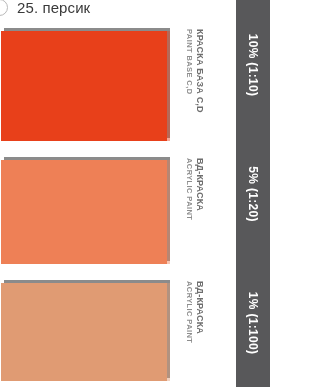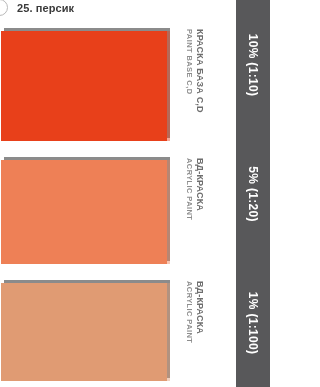--- a/index.html
+++ b/index.html
@@ -41,22 +41,22 @@
     height: 17px;
     border: 1px solid #b9b9b9;
     border-radius: 50%;
     box-sizing: border-box;
     background: transparent;
   }
   .header-title {
     position: absolute;
     left: 17px;
     top: 1px;
-    font-size: 11px;
-    font-weight: bold;
+    font-size: 15px;
+    font-weight: normal;
     color: #3a3a3a;
     letter-spacing: 0.1px;
     white-space: nowrap;
     line-height: 14px;
   }
 
   
   .sidebar {
     position: absolute;
     left: 236px;

